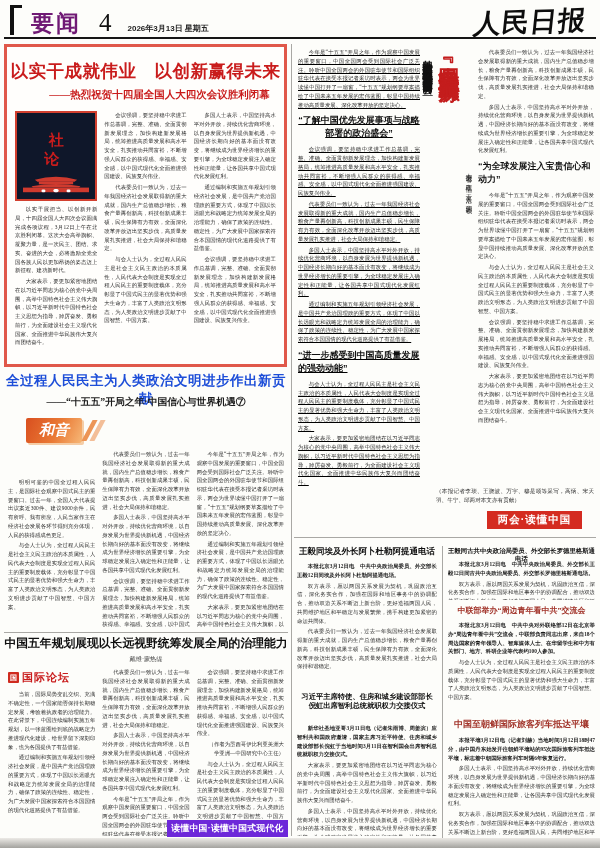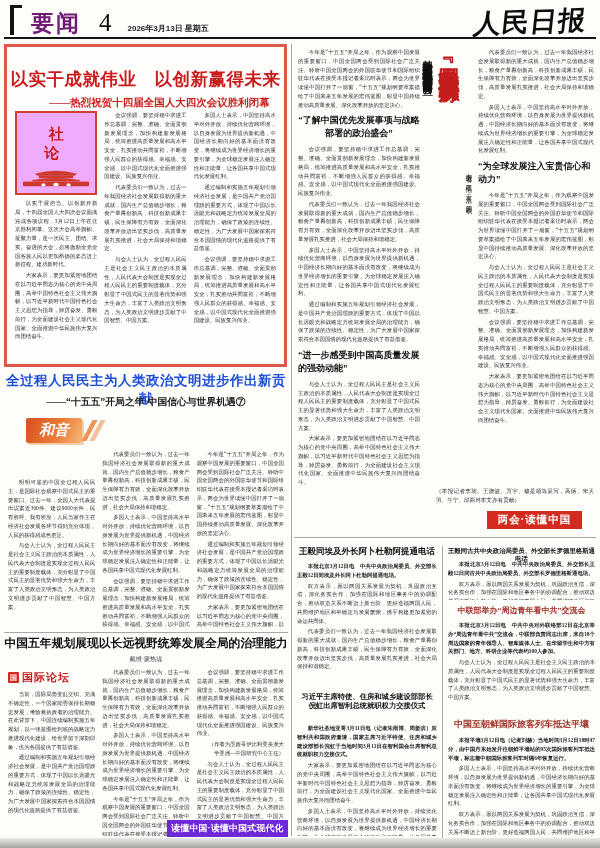--- a/index.html
+++ b/index.html
@@ -17,24 +17,24 @@
   
   .vrule{width:1px;background:#a9a8a4;}
   .hrule{height:1px;background:#a9a8a4;}
   
   .t{font-size:5.4px;line-height:1.62;text-align:justify;color:#2b2b2b;margin:0 0 2px;text-indent:2em;}
   .t b{color:#1a1a1a;}
   .cols3{display:flex;gap:7px;}
   .col{flex:1;overflow:hidden;}
   
   .ed-box{left:4px;top:44px;width:277px;height:317px;border:3px solid #e0584a;background:#fffefc;}
-  .ed-headline{margin-top:20px;text-align:center;color:#c91c1c;font-size:17.5px;font-weight:900;letter-spacing:0.5px;}
+  .ed-headline{margin-top:12px;text-align:center;color:#c91c1c;font-size:17.5px;font-weight:900;letter-spacing:0.5px;}
   .ed-sub{text-align:center;color:#c91c1c;font-size:10.5px;font-weight:700;margin-top:5px;padding-left:28px;}
   .ed-cols{position:absolute;left:8px;right:8px;top:64px;height:246px;}
-  .shelun{border:2px solid #d2402f;padding:12px 2px 2px;margin-bottom:4px;text-align:center;background:#f0abfc;}
+  .shelun{border:2px solid #d2402f;padding:18px 2px 2px;margin-bottom:4px;text-align:center;background:#0f172a;}
   .shelun-label{color:#c91c1c;font-size:15px;font-weight:900;letter-spacing:9px;text-indent:9px;display:block;}
   
   .s2-headline{left:4px;top:372px;width:284px;text-align:center;font-size:13.5px;font-weight:900;color:#1d4ed8;letter-spacing:0.5px;}
   .s2-sub{left:4px;top:396px;width:284px;text-align:center;font-size:9.8px;font-weight:700;color:#1a1a1a;}
   .harmony-badge{left:26px;top:418px;width:56px;height:25px;display:flex;align-items:center;justify-content:center;
      background:linear-gradient(115deg,#d94f1f,#ea7a35 55%,#f6b878);color:#fff;font-size:15px;font-weight:900;
      font-style:italic;border-radius:2px;box-shadow:2px 2px 0 #f5cda6;}
   .harmony-slash{position:absolute;top:420px;width:5px;height:21px;background:#ec9556;transform:skewX(-28deg);}
   .s2-cols{left:8px;top:450px;width:276px;height:178px;}
   
@@ -43,21 +43,21 @@
   .s3-byline{left:4px;top:655px;width:284px;text-align:center;font-size:6.2px;color:#333;}
   .s3-cols{left:8px;top:668px;width:276px;height:168px;}
   .forum-tag{display:flex;align-items:center;gap:3px;margin:2px 0 5px;}
   .forum-icon{width:11px;height:11px;background:#cf2b1f;color:#fff;font-size:7px;font-weight:700;
      display:inline-flex;align-items:center;justify-content:center;border-radius:1px;}
   .forum-text{color:#c91c1c;font-size:11px;font-weight:900;letter-spacing:1px;}
   .read-banner{left:167px;top:820px;width:121px;height:17px;background:#6d28d9;color:#fff;font-size:8.8px;
      font-weight:700;display:flex;align-items:center;justify-content:center;letter-spacing:0.3px;}
   
   .main-vrule{left:291px;top:44px;height:792px;}
-  .feat-colL{left:298px;top:48px;width:122px;height:484px;overflow:hidden;}
+  .feat-colL{left:298px;top:48px;width:122px;height:484px;overflow:hidden;text-decoration:underline;}
   .feat-colR{left:478px;top:48px;width:116px;height:438px;overflow:hidden;}
   .vtext{writing-mode:vertical-rl;text-orientation:upright;}
   .feat-kicker{left:420px;top:52px;height:268px;font-size:10.2px;font-weight:700;color:#111;letter-spacing:1px;overflow:hidden;}
   .feat-headline{left:433px;top:50px;height:348px;width:30px;font-size:21px;font-weight:900;color:#c41d1d;letter-spacing:1px;overflow:hidden;}
   .feat-byline{left:464px;top:168px;height:185px;font-size:6.3px;color:#222;letter-spacing:1px;overflow:hidden;}
   .subhead{font-size:9px;font-weight:900;color:#111;text-align:left;line-height:1.45;margin:5px 0;text-indent:0;}
   .subhead.ctr{text-align:center;}
   .feat-credit{left:436px;top:487px;width:158px;font-size:5.6px;line-height:1.6;color:#2b2b2b;text-align:justify;}
   .badge{left:487px;top:511px;width:95px;height:18px;background:#d42b20;color:#fff;font-size:10.5px;font-weight:900;
      display:flex;align-items:center;justify-content:center;letter-spacing:1px;}

